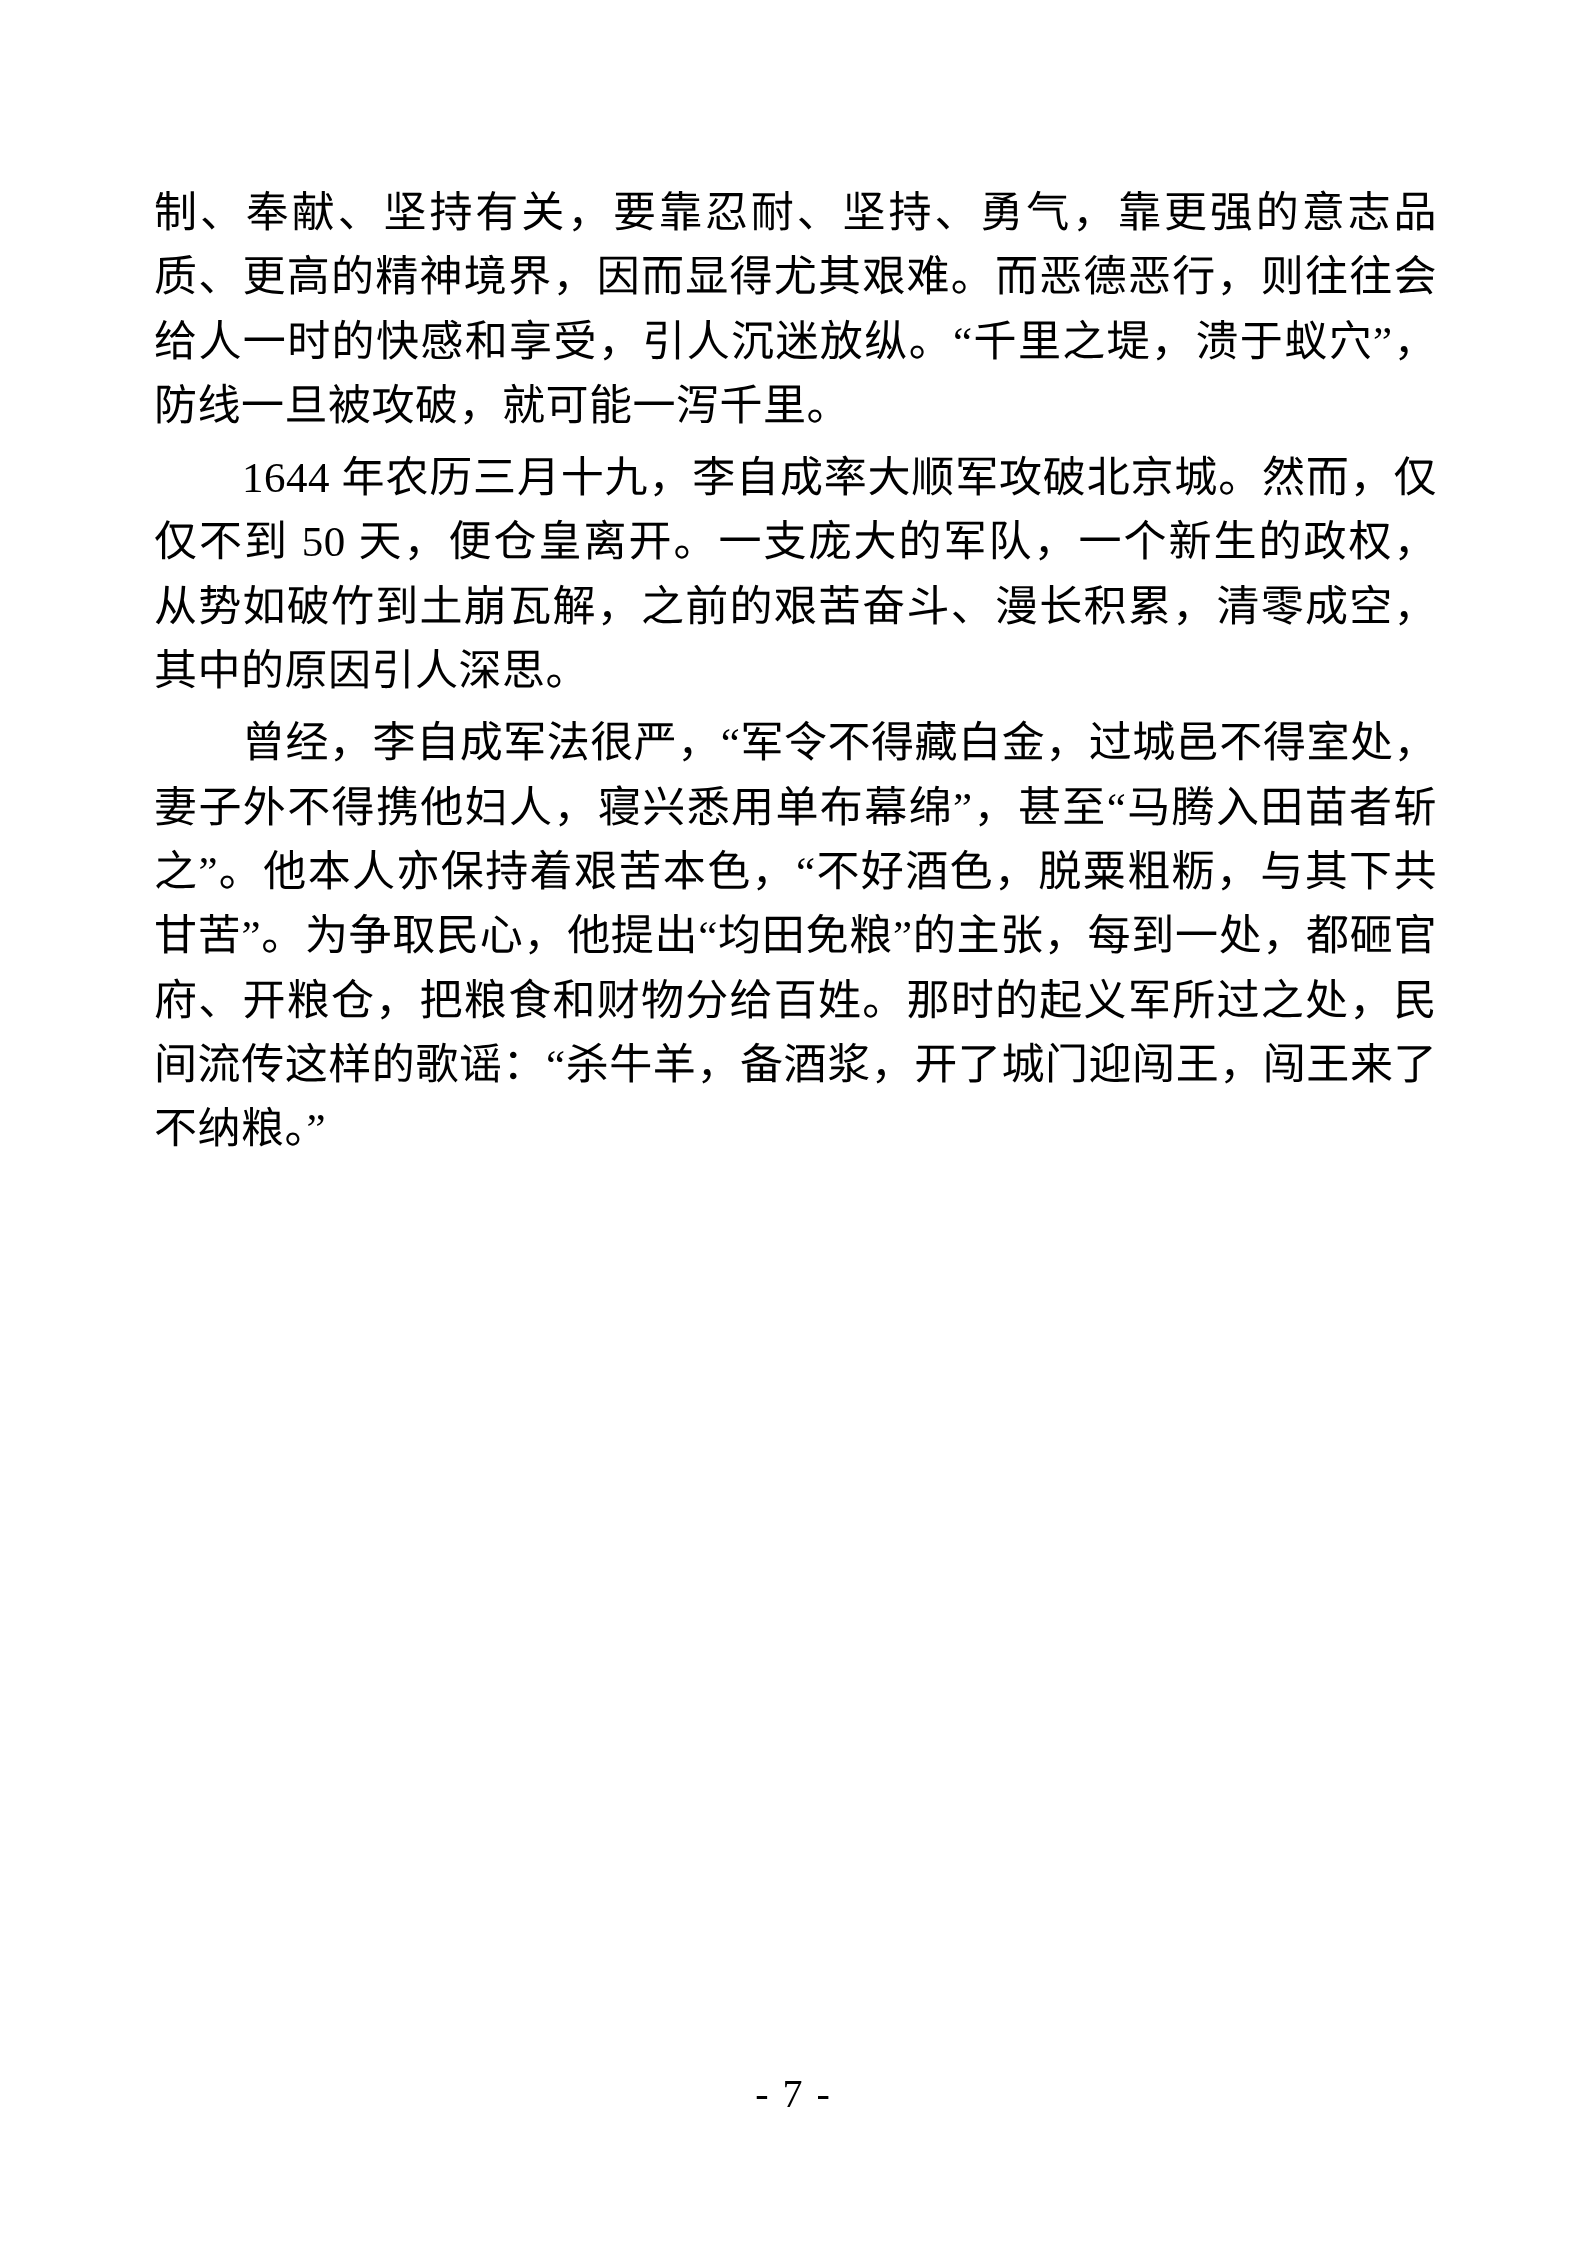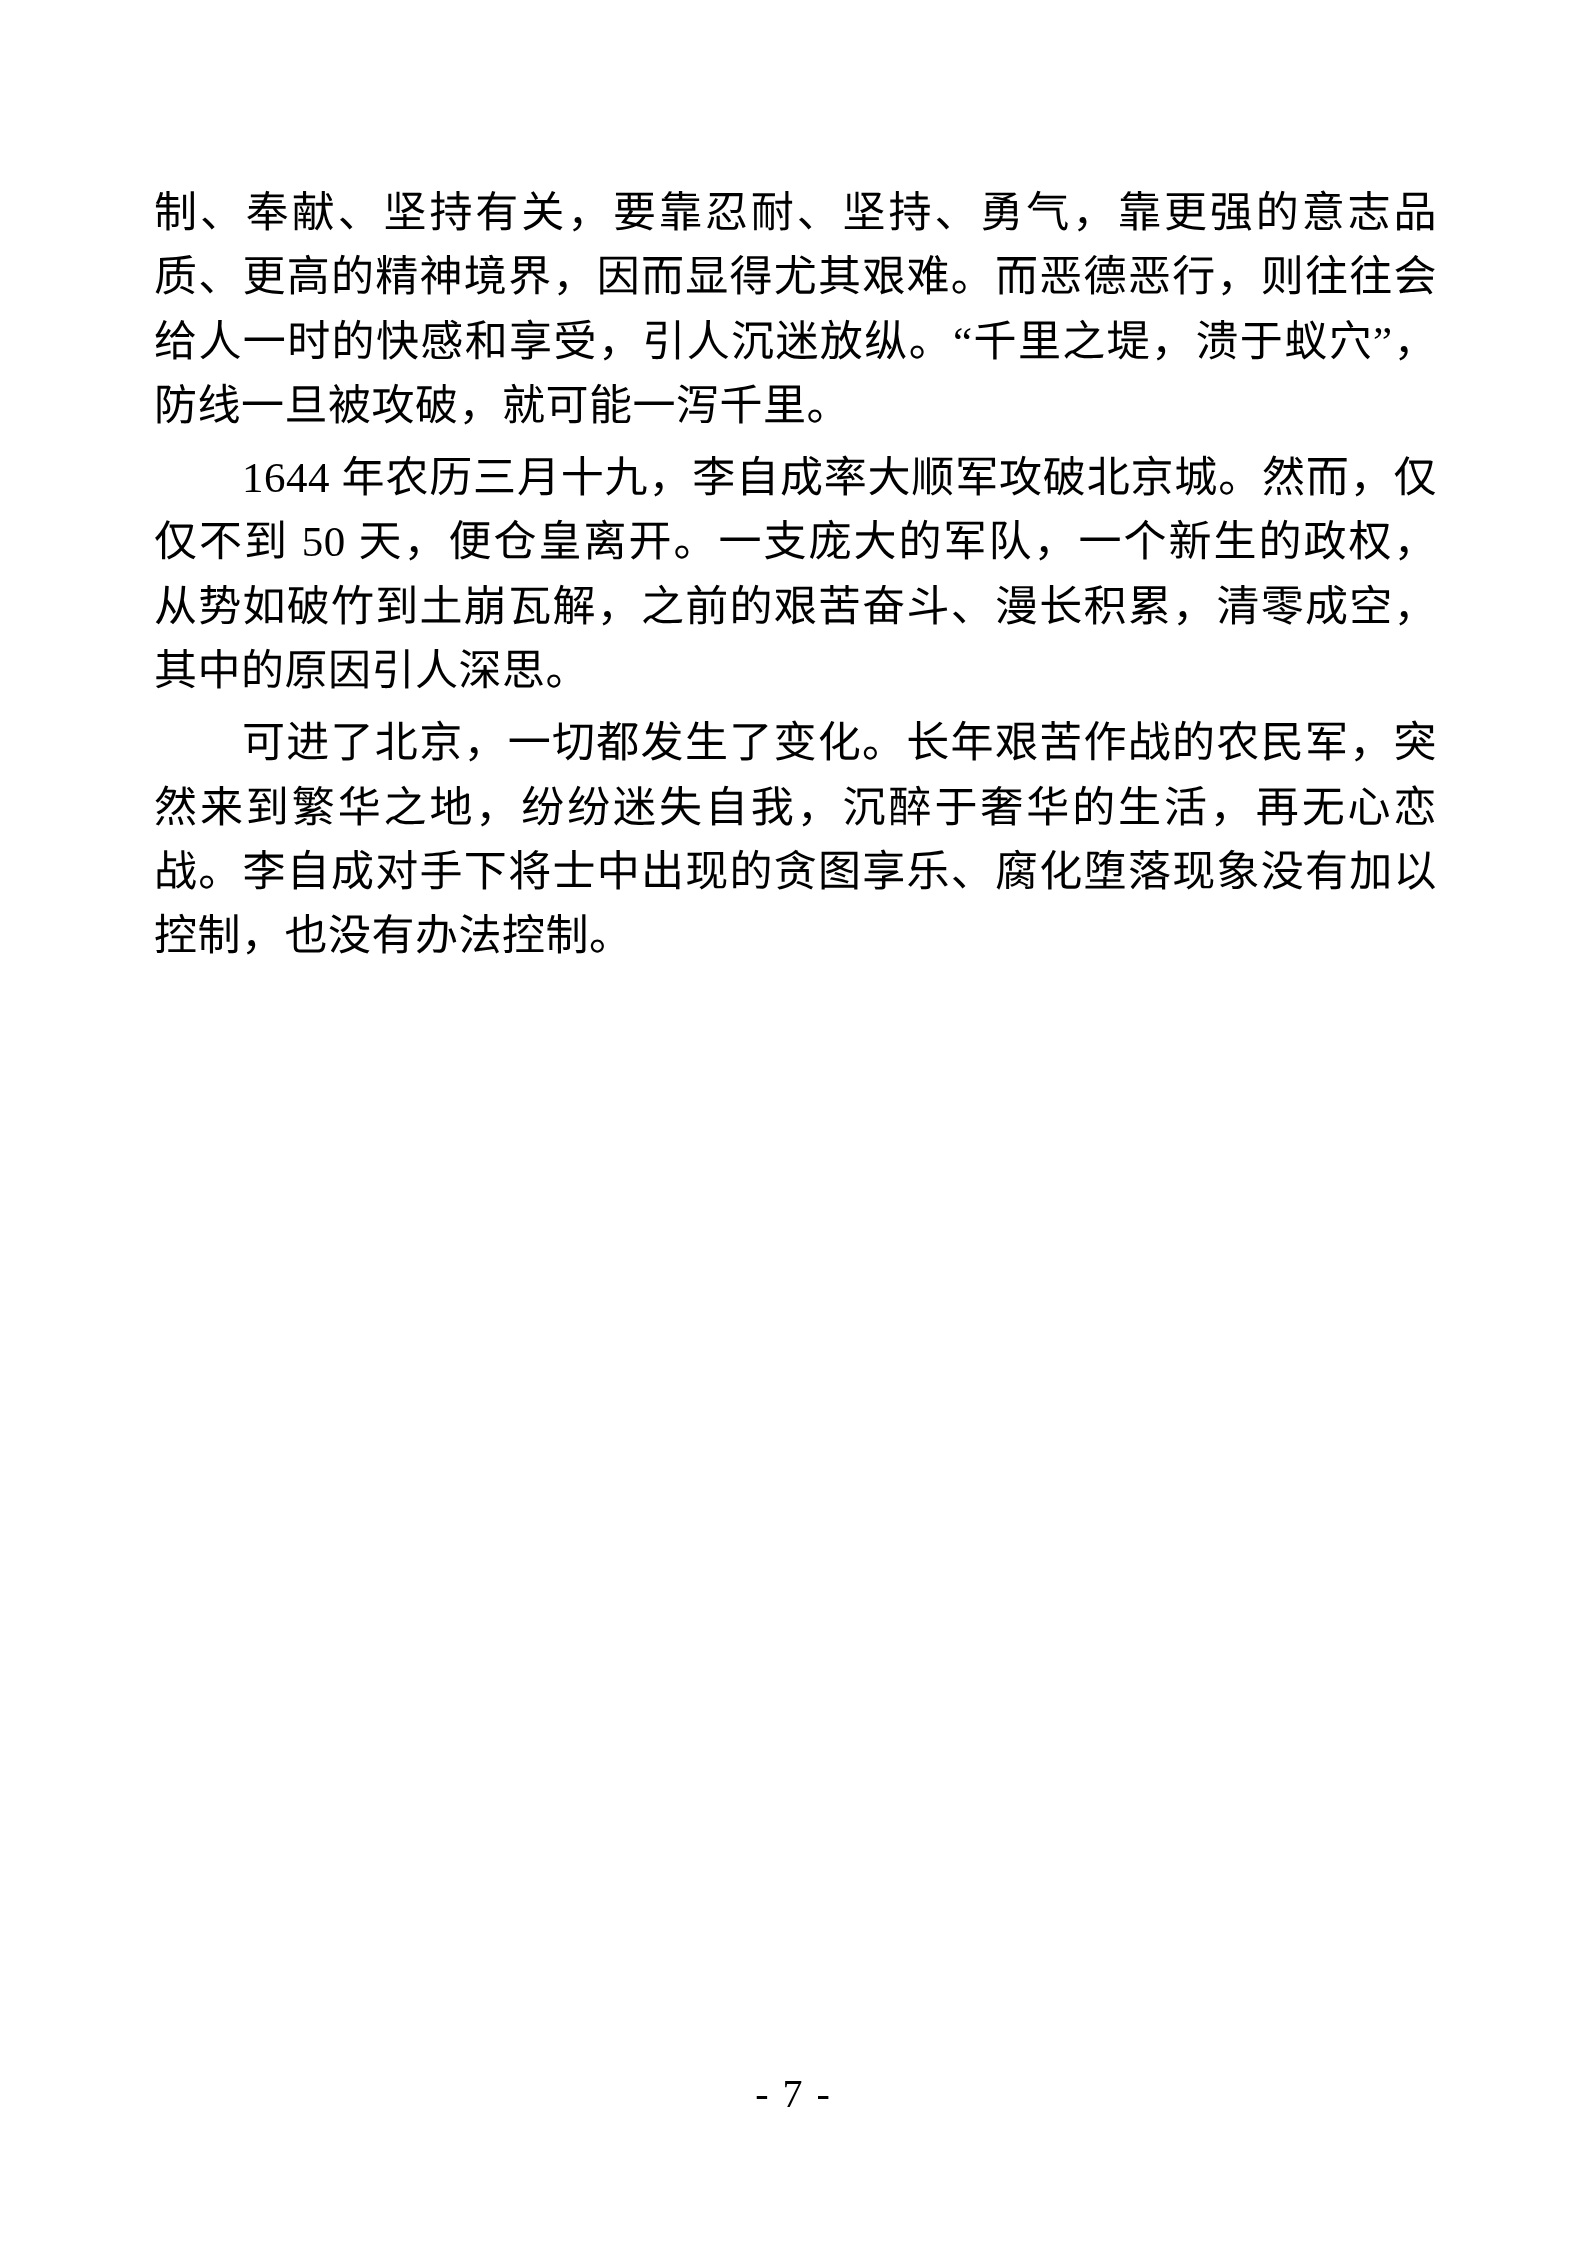--- a/index.html
+++ b/index.html
@@ -53,20 +53,20 @@
   }
 </style>
 </head>
 <body>
 
 <div class="page">
 
   <main class="doc-body">
     <p class="para">制、奉献、坚持有关，要靠忍耐、坚持、勇气，靠更强的意志品质、更高的精神境界，因而显得尤其艰难。而恶德恶行，则往往会给人一时的快感和享受，引人沉迷放纵。“千里之堤，溃于蚁穴”，防线一旦被攻破，就可能一泻千里。</p>
     <p class="para indent">1644 年农历三月十九，李自成率大顺军攻破北京城。然而，仅仅不到 50 天，便仓皇离开。一支庞大的军队，一个新生的政权，从势如破竹到土崩瓦解，之前的艰苦奋斗、漫长积累，清零成空，其中的原因引人深思。</p>
-    <p class="para indent">可进了北京，一切都发生了变化。长年艰苦作战的农民军，突然来到繁华之地，纷纷迷失自我，沉醉于奢华的生活，再无心恋战。李自成对手下将士中出现的贪图享乐、腐化堕落现象没有加以控制，也没有办法控制。</p>
+    <p class="para indent">曾经，李自成军法很严，“军令不得藏白金，过城邑不得室处，妻子外不得携他妇人，寝兴悉用单布幕绵”，甚至“马腾入田苗者斩之”。他本人亦保持着艰苦本色，“不好酒色，脱粟粗粝，与其下共甘苦”。为争取民心，他提出“均田免粮”的主张，每到一处，都砸官府、开粮仓，把粮食和财物分给百姓。那时的起义军所过之处，民间流传这样的歌谣：“杀牛羊，备酒浆，开了城门迎闯王，闯王来了不纳粮。”</p>
   </main>
 
   <footer class="page-footer">
     <span>- 7 -</span>
   </footer>
 
 </div>
 
 </body></html>

